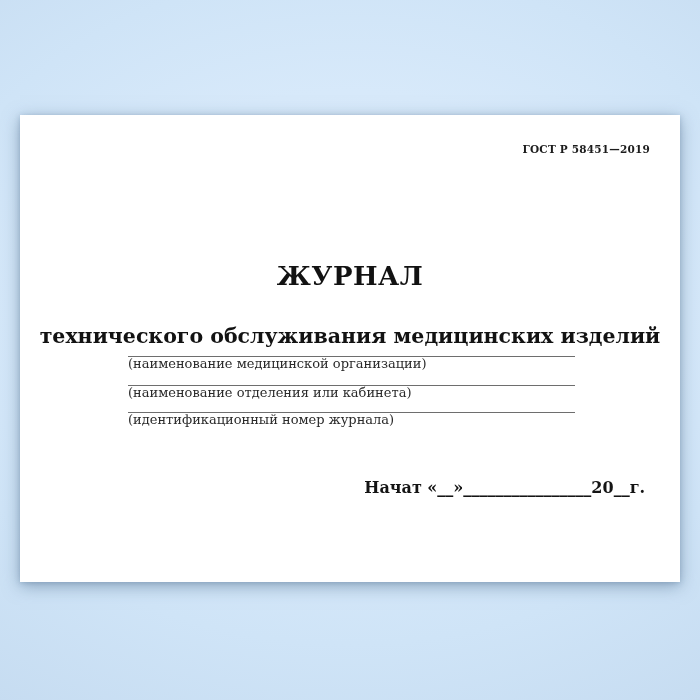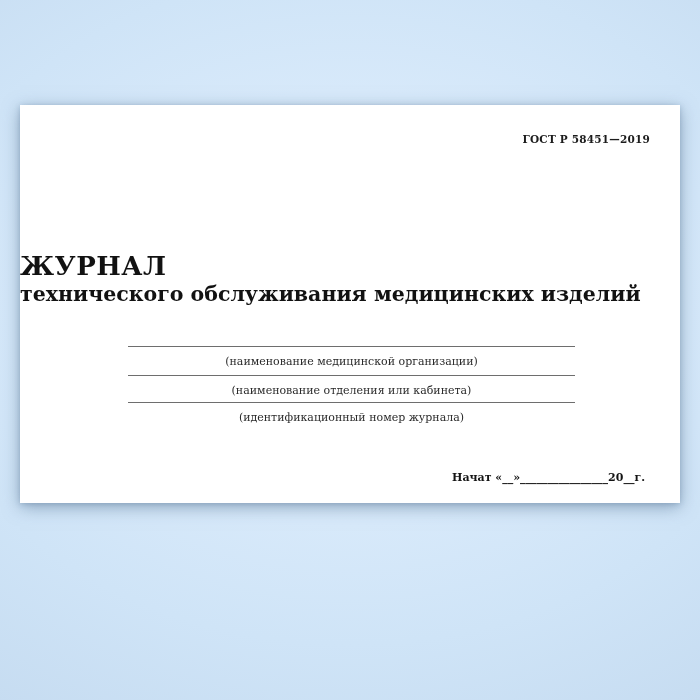--- a/index.html
+++ b/index.html
@@ -11,81 +11,82 @@
     width: 700px;
     height: 700px;
     overflow: hidden;
     background: radial-gradient(ellipse 620px 480px at 50% 44%,
                 #e2effc 0%, #d7e9fa 45%, #cfe4f7 70%, #c6dcf1 100%);
     font-family: "DejaVu Serif", "Liberation Serif", serif;
   }
   .paper {
     position: absolute;
     left: 20px;
-    top: 105px;
+    top: 115px;
     width: 660px;
-    height: 398px;
+    height: 467px;
     background: #ffffff;
     box-shadow: 0 4px 16px rgba(84, 114, 146, 0.55),
                 0 1px 5px rgba(84, 114, 146, 0.30);
   }
   .gost-block {
     position: absolute;
     top: 26px;
     right: 30px;
     text-align: right;
     font-size: 10.5px;
     line-height: 16px;
     font-weight: bold;
     color: #1c1c1c;
     letter-spacing: 0.2px;
   }
   .title-block {
     position: absolute;
     top: 146px;
     left: 0;
     width: 100%;
+    text-align: center;
     color: #121212;
   }
   .title {
     font-size: 26px;
     font-weight: bold;
     line-height: 30px;
     letter-spacing: 0.5px;
   }
   .subtitle {
     font-size: 20.5px;
     font-weight: bold;
     line-height: 27px;
+    margin-top: 32px;
   }
   .field {
     position: absolute;
     left: 108px;
     width: 447px;
   }
   .field-1 { top: 241px; }
   .field-2 { top: 270px; }
   .field-3 { top: 297px; }
   .rule {
     height: 0;
     border-top: 1px solid #6e6e6e;
   }
   .caption {
-    margin-top: 10px;
-    text-align: center;
-    font-size: 11px;
+    margin-top: 2px;
+    font-size: 13px;
     line-height: 10px;
     color: #2a2a2a;
   }
   .dates-block {
     position: absolute;
     top: 362px;
     right: 35px;
     text-align: center;
-    font-size: 11px;
+    font-size: 16px;
     line-height: 21px;
     font-weight: bold;
     color: #141414;
   }
 </style>
 </head>
 <body>
 
 <div class="scene">
   <div class="paper">

